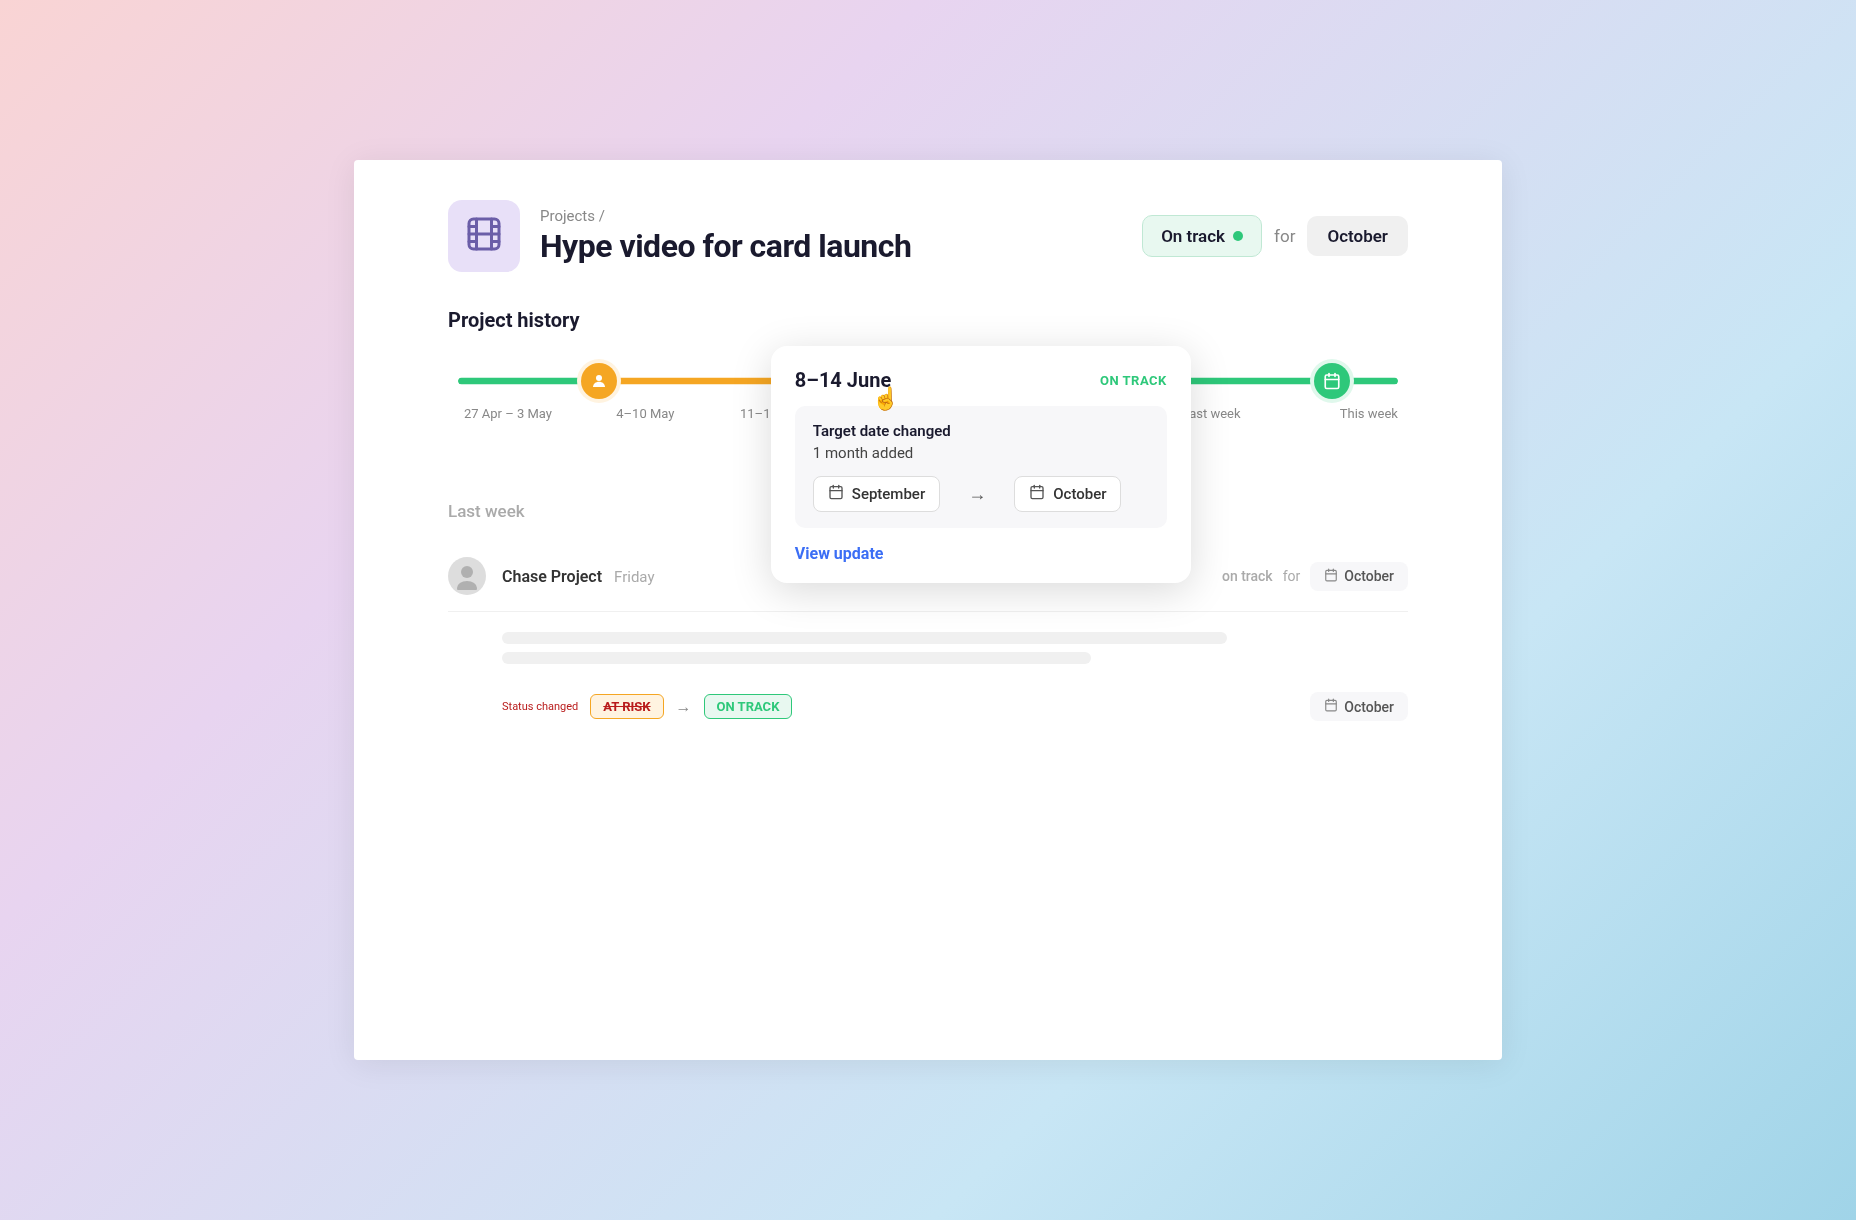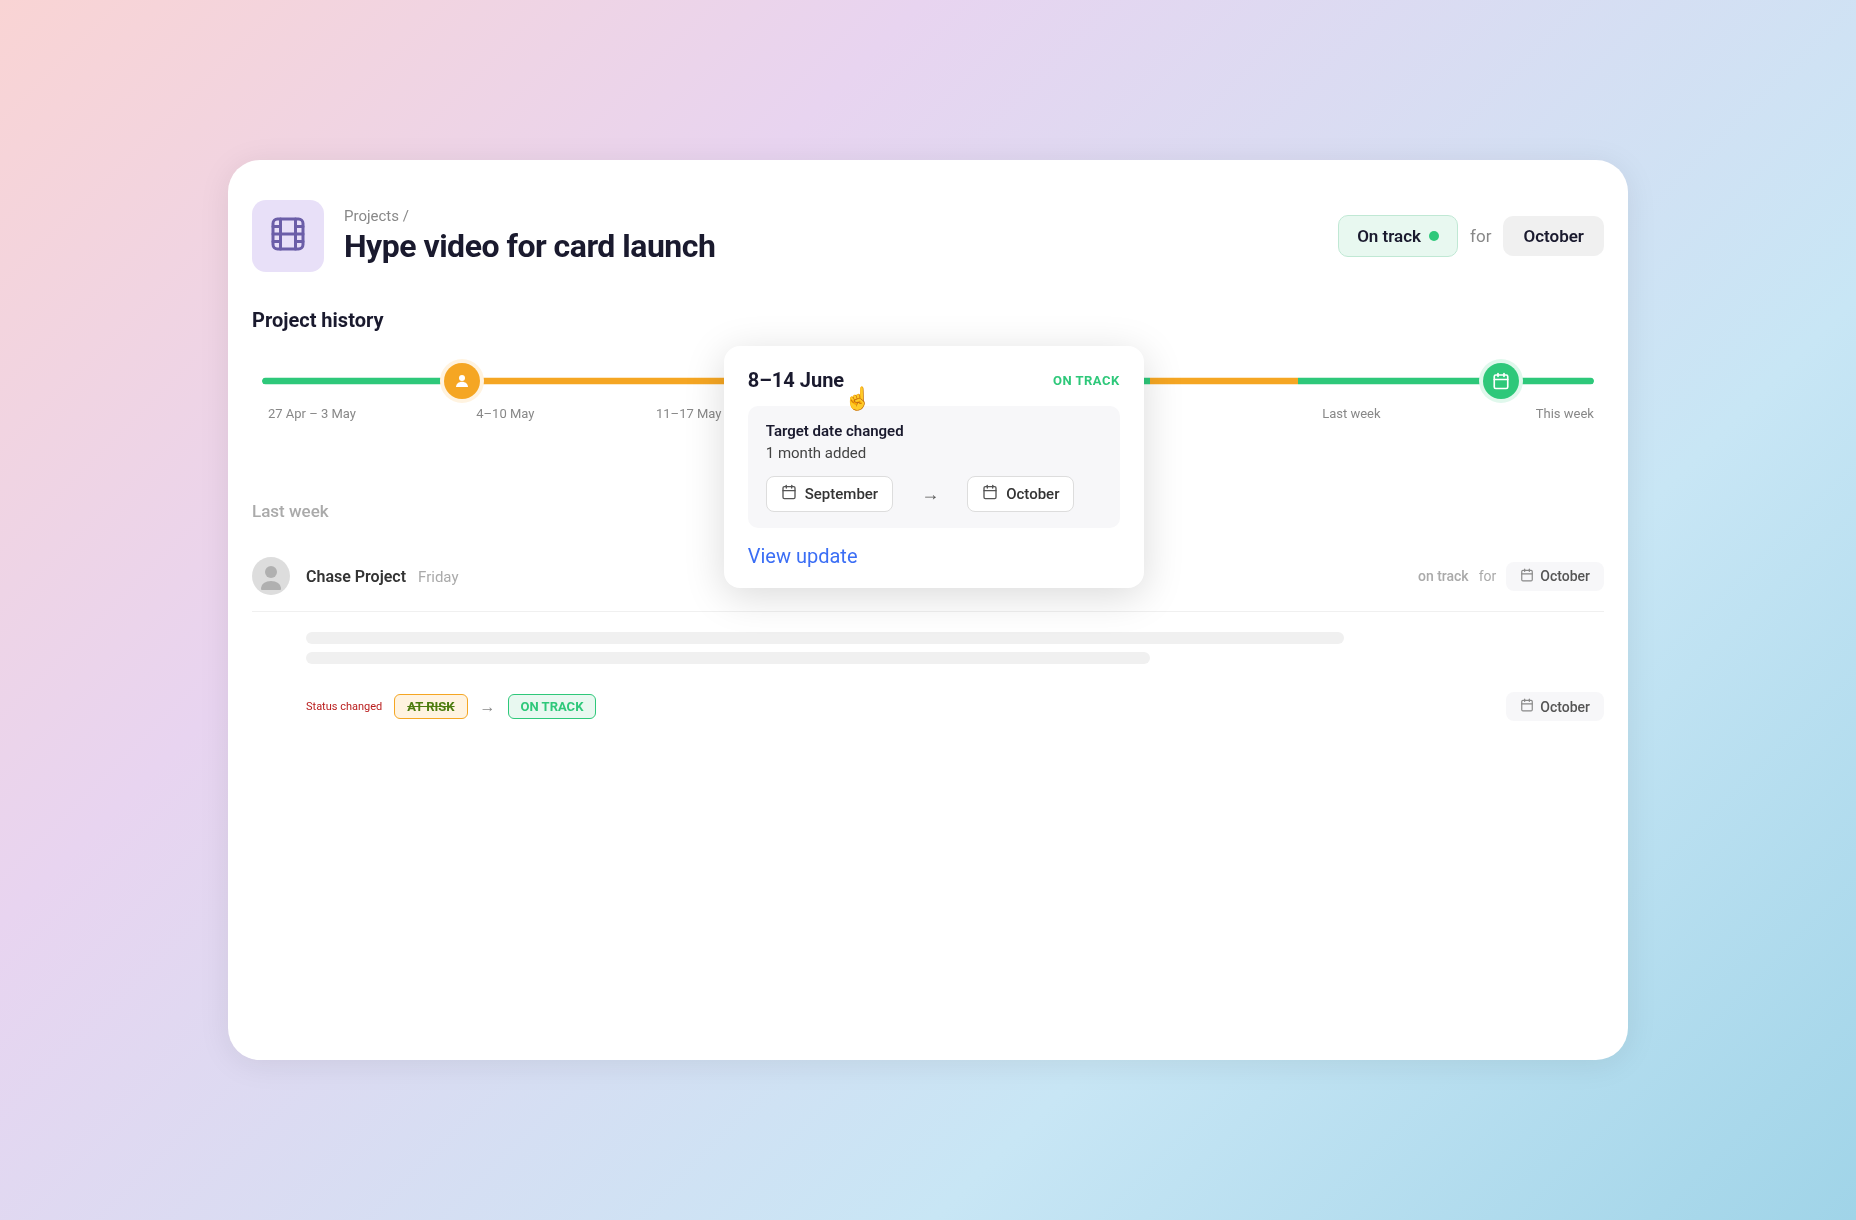--- a/index.html
+++ b/index.html
@@ -7,25 +7,25 @@
       font-family: -apple-system, BlinkMacSystemFont, 'Segoe UI', Roboto, sans-serif;
       background: linear-gradient(135deg, #f9d4d4 0%, #e8d4f0 30%, #c8e6f5 70%, #a0d4e8 100%);
       min-height: 100vh;
       display: flex;
       align-items: center;
       justify-content: center;
       padding: 24px;
     }
     .card {
       background: #ffffff;
-      border-radius: 32px;
-      width: 1400px;
+      border-radius: 4px;
+      width: 1148px;
       max-width: 100%;
       min-height: 900px;
-      padding: 40px 24px;
+      padding: 40px 94px;
       box-shadow: 0 4px 32px rgba(0,0,0,0.08);
       position: relative;
       overflow: hidden;
     }
     
     .header {
       display: flex;
       align-items: center;
       justify-content: space-between;
       margin-bottom: 36px;
@@ -221,22 +221,22 @@
       gap: 8px;
       font-size: 15px;
       font-weight: 500;
       color: #333;
     }
     .arrow-icon {
       color: #555;
       font-size: 18px;
     }
     .tooltip-link {
-      font-size: 20px;
-      font-weight: 400;
+      font-size: 16px;
+      font-weight: 700;
       color: #3b6ef5;
       cursor: pointer;
       text-decoration: none;
     }
     
     .last-week-section {
       margin-top: 20px;
     }
     .section-sub-title {
       font-size: 17px;
@@ -272,21 +272,21 @@
       color: #aaa;
       margin-left: 8px;
     }
     .tag-at-risk {
       background: #fff3e0;
       border: 1.5px solid #f5a623;
       border-radius: 6px;
       padding: 4px 12px;
       font-size: 13px;
       font-weight: 700;
-      color: #4d7c0f;
+      color: #b91c1c;
       text-decoration: line-through;
     }
     .tag-on-track {
       background: #e8f8f0;
       border: 1.5px solid #2ec87a;
       border-radius: 6px;
       padding: 4px 12px;
       font-size: 13px;
       font-weight: 700;
       color: #2ec87a;

